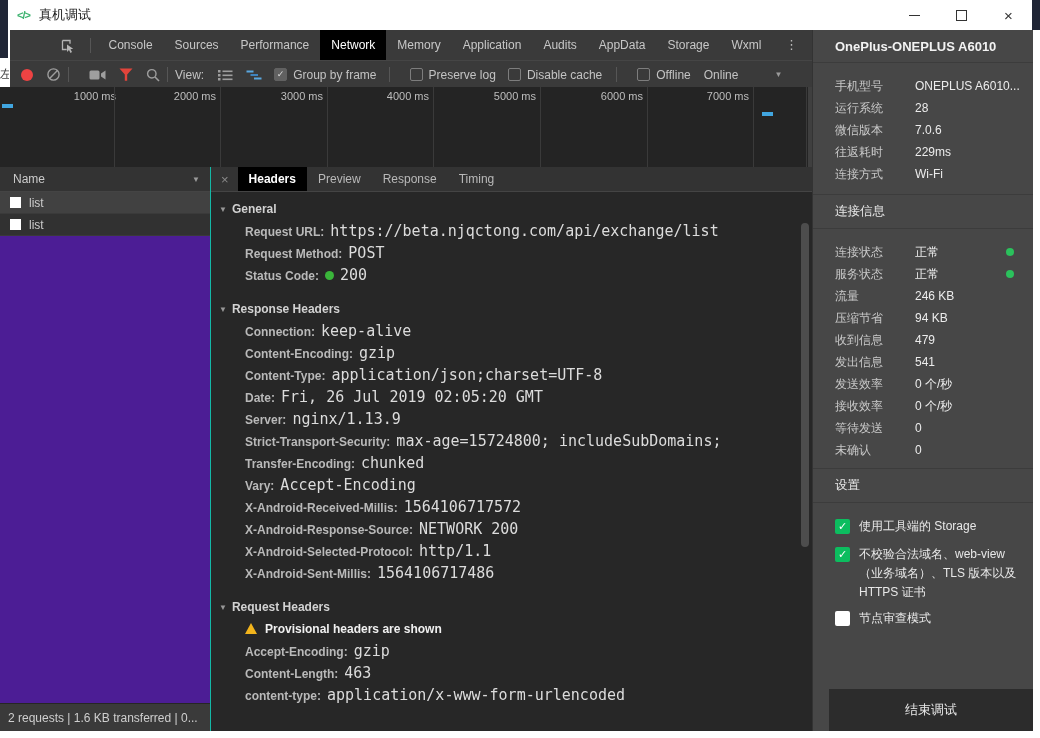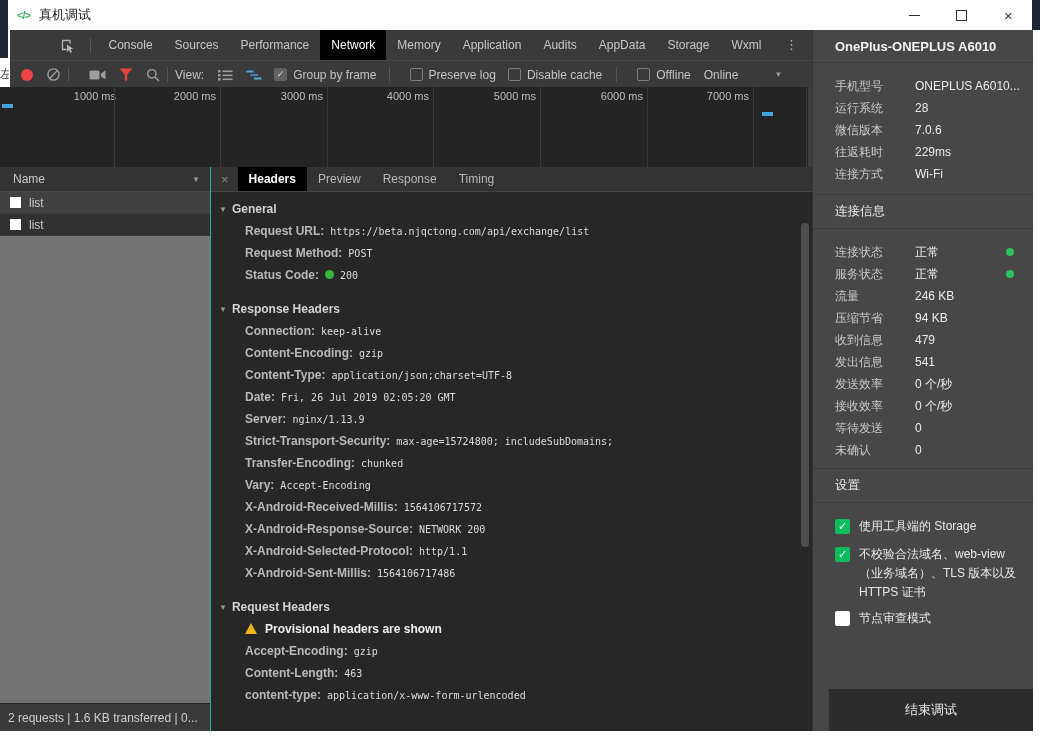--- a/index.html
+++ b/index.html
@@ -41,21 +41,21 @@
   .online-dd .caret{margin-left:36px;}
 
   
   .timeline{position:absolute;left:0;top:87px;width:812px;height:80px;background:#242424;border-bottom:1px solid #3a3a3a;}
   .tl-line{position:absolute;top:0;bottom:0;width:1px;background:#3a3a3a;}
   .tl-label{position:absolute;top:3px;width:96px;text-align:right;font-size:11px;color:#bdbdbd;}
   .tl-tick{position:absolute;height:4px;width:11px;background:#41a6e0;}
   .tl-strip{position:absolute;right:0;top:0;bottom:0;width:4px;background:#3f3f3f;}
 
   
-  .left-panel{position:absolute;left:0;top:167px;width:210px;bottom:7px;background:#737373;border-right:1px solid #14b8a6;}
+  .left-panel{position:absolute;left:0;top:167px;width:210px;bottom:7px;background:#4c1d95;border-right:1px solid #14b8a6;}
   .name-header{height:24px;background:#333;display:flex;align-items:center;padding:0 10px 0 13px;color:#ccc;font-size:12px;border-bottom:1px solid #444;cursor:pointer;}
   .name-header .caret{margin-left:auto;}
   .req-row{height:21px;display:flex;align-items:center;padding-left:10px;color:#ccc;font-size:12px;border-bottom:1px solid #3a3a3a;cursor:pointer;}
   .req-row.selected{background:#414141;}
   .req-row.alt{background:#313131;}
   .doc-icon{width:11px;height:11px;background:#fff;margin-right:8px;flex:none;}
   .status-bar{position:absolute;left:0;right:0;bottom:0;height:27px;background:#3a3a3a;border-top:1px solid #262626;color:#cfcfcf;font-size:12px;display:flex;align-items:center;padding-left:8px;white-space:nowrap;overflow:hidden;}
 
   
   .detail-panel{position:absolute;left:211px;top:167px;width:601px;bottom:7px;background:#272727;}
@@ -63,21 +63,21 @@
   .dclose{padding:0 9px 0 10px;color:#8a8a8a;font-size:13px;cursor:pointer;}
   .dtab{padding:0 11px;height:24px;line-height:24px;cursor:pointer;}
   .dtab.active{background:#000;color:#fff;font-weight:bold;}
   .detail-content{position:absolute;top:24px;left:0;right:14px;bottom:0;overflow:hidden;padding:7px 0 0 8px;font-size:12px;}
   .section{margin-top:0;}
   .section + .section{margin-top:12px;}
   .sec-title{height:22px;line-height:22px;color:#d2d2d2;font-weight:bold;cursor:pointer;}
   .sec-title .tri{color:#989898;font-size:8px;margin-right:5px;vertical-align:1px;}
   .hline{height:22px;line-height:22px;padding-left:26px;white-space:nowrap;}
   .hname{font-weight:bold;color:#b9b9b9;margin-right:6px;}
-  .hval{font-family:"DejaVu Sans Mono","Liberation Mono",monospace;font-size:10px;color:#dcdcdc;}
+  .hval{font-family:"DejaVu Sans Mono","Liberation Mono",monospace;font-size:15px;color:#dcdcdc;}
   .gdot{display:inline-block;width:9px;height:9px;border-radius:50%;background:#3ab53a;margin-right:6px;}
   .warn-line{height:22px;line-height:22px;padding-left:26px;color:#f0f0f0;font-weight:bold;}
   .warn-tri{display:inline-block;width:0;height:0;border-left:6px solid transparent;border-right:6px solid transparent;border-bottom:11px solid #f2b41c;margin-right:8px;vertical-align:-1px;}
   .vscroll{position:absolute;right:3px;top:56px;width:8px;height:324px;background:#4d4d4d;border-radius:4px;cursor:pointer;}
 
   
   .sidebar{position:absolute;left:812px;top:30px;width:220px;bottom:7px;background:#474747;border-left:1px solid #333;color:#dedede;font-size:12px;}
   .sb-title{padding:8px 0 7px 22px;font-size:13px;font-weight:bold;color:#f2f2f2;border-bottom:1px solid #3c3c3c;line-height:17px;}
   .sb-rows{padding:12px 0 9px;border-bottom:1px solid #3c3c3c;}
   .sb-rows.conn{padding:12px 0 7px;}

